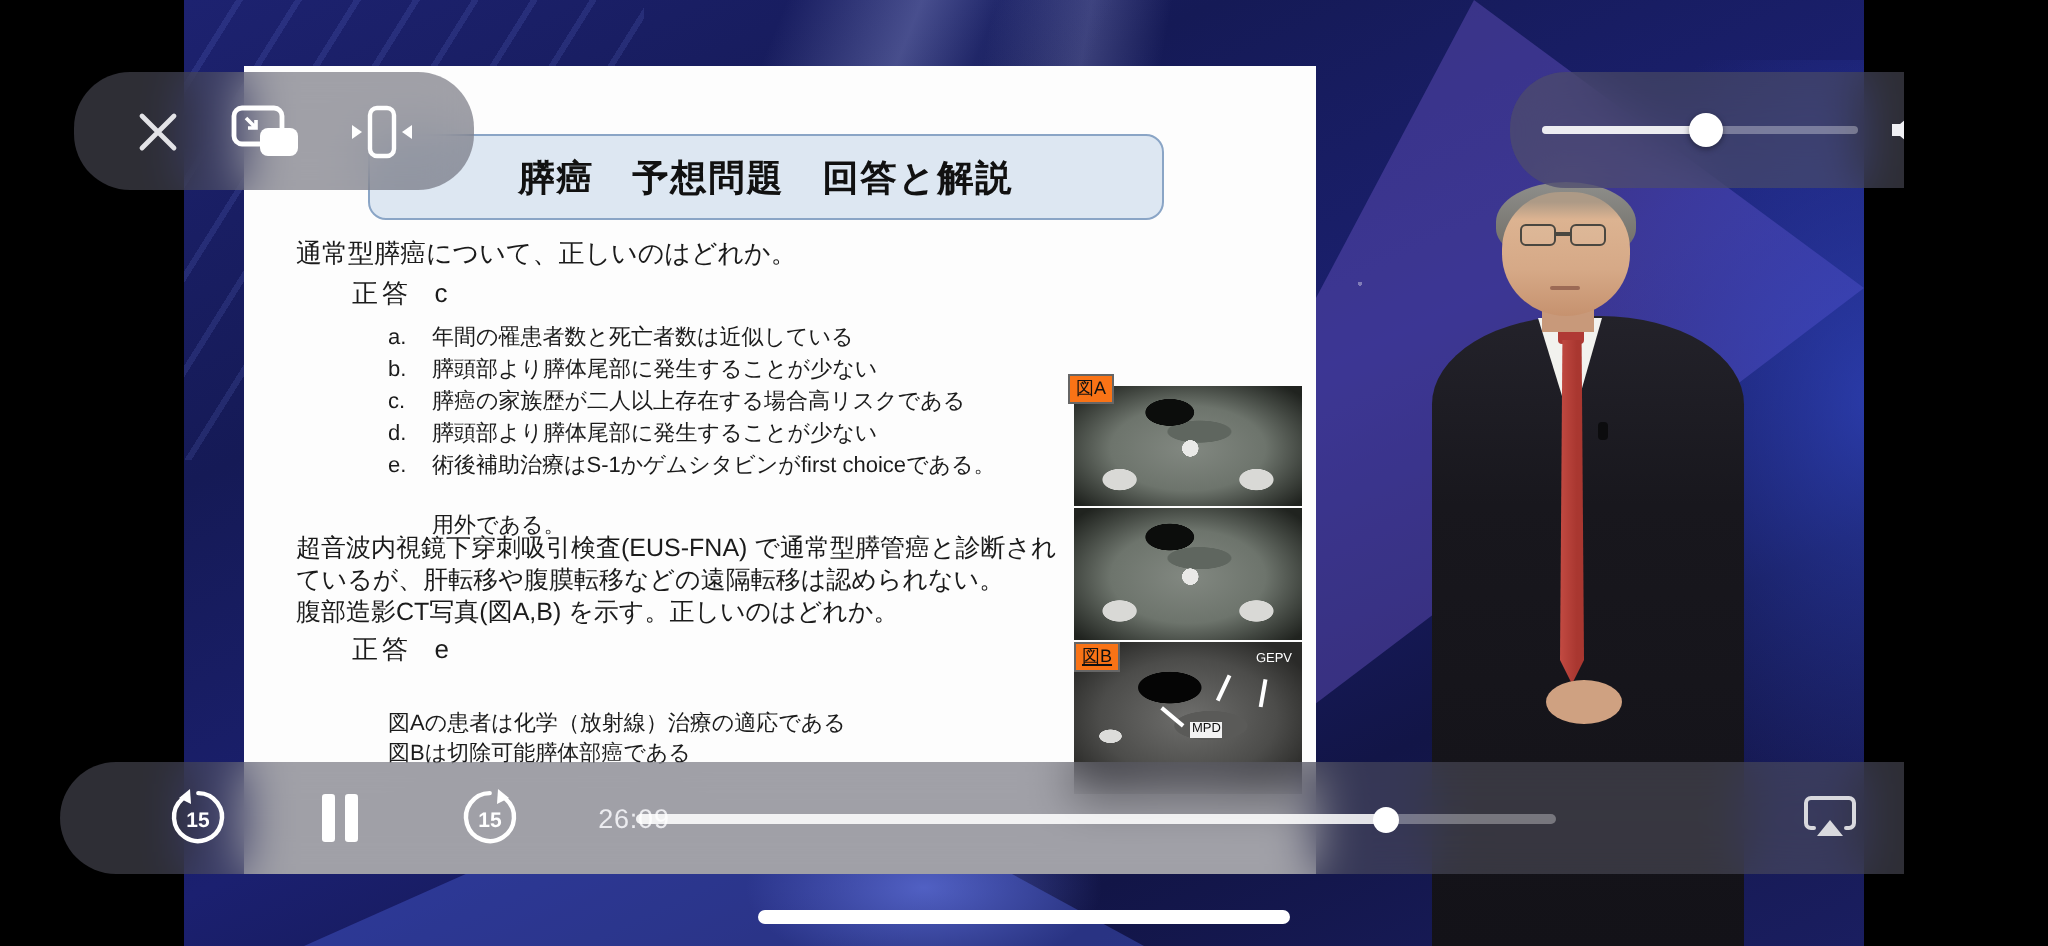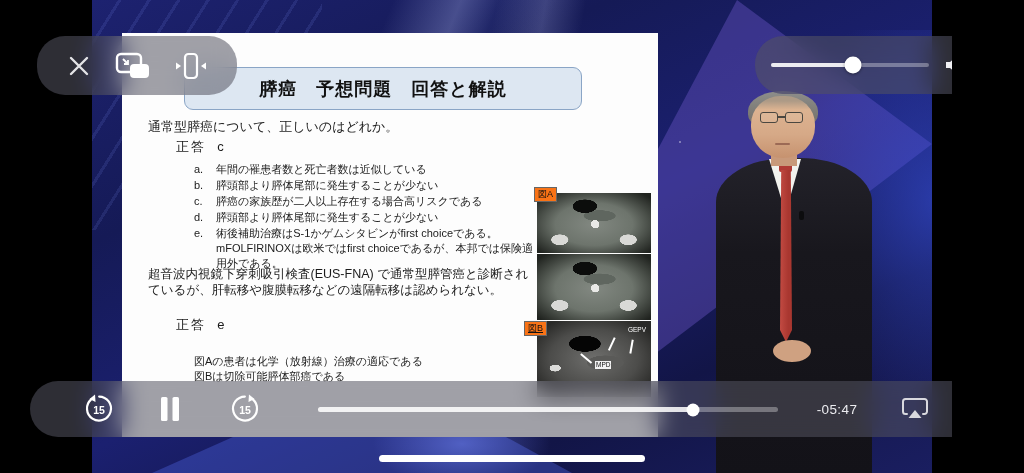--- a/index.html
+++ b/index.html
@@ -142,38 +142,39 @@
       <span>膵癌の家族歴が二人以上存在する場合高リスクである</span>
     </div>
     <div class="opt" style="top:177px;">
       <span class="letter">d.</span>
       <span>膵頭部より膵体尾部に発生することが少ない</span>
     </div>
     <div class="opt" style="top:193px;">
       <span class="letter">e.</span>
       <span>
         <span>術後補助治療はS-1かゲムシタビンがfirst choiceである。</span><br>
-        <span>mFOLFIRINOXは欧米ではfirst choiceであるが、本邦では保険適</span><br>
+        <br>
         <span>用外である。</span>
       </span>
     </div>
 
     <div class="q2line" style="top:249px;">ているが、肝転移や腹膜転移などの遠隔転移は認められない。</div>
     <div class="q2line" style="top:233px;">超音波内視鏡下穿刺吸引検査(EUS-FNA) で通常型膵管癌と診断され</div>
+    <div class="q2line" style="top:265px;">腹部造影CT写真(図A,B) を示す。正しいのはどれか。</div>
     <div class="answer" style="left:54px;top:283px;">
       <span>正答</span>&nbsp;&nbsp;<span>e</span>
     </div>
 
     <div class="opt2" style="top:321px;">図Aの患者は化学（放射線）治療の適応である</div>
     <div class="opt2" style="top:336px;">図Bは切除可能膵体部癌である</div>
 
     <div class="fig-label" style="left:412px;top:154px;">図A</div>
     <div class="ct ct-a" style="top:160px;height:60px;"></div>
     <div class="ct ct-a" style="top:221px;height:66px;"></div>
-    <div class="fig-label" style="left:402px;top:288px;text-decoration:underline;">図B</div>
+    <div class="fig-label" style="left:415px;top:288px;text-decoration:underline;">図B</div>
     <div class="ct ct-b" style="top:288px;height:76px;">
       <span class="ct-note" style="right:5px;top:5px;">GEPV</span>
       <span class="ct-note boxed" style="left:58px;top:40px;">MPD</span>
       <span class="ct-arrow" style="left:78px;top:16px;transform:rotate(115deg);"></span>
       <span class="ct-arrow" style="left:96px;top:18px;transform:rotate(100deg);"></span>
       <span class="ct-arrow" style="left:44px;top:32px;transform:rotate(40deg);"></span>
     </div>
   </div>
 
   <div class="presenter">
@@ -244,27 +245,27 @@
       </svg>
     </button>
     <button class="ctl-btn b-item" style="left:198px;width:34px;" aria-label="skip forward 15 seconds">
       <svg width="30" height="30" viewBox="0 0 30 30">
         <path d="M19.5 3.5 A12 12 0 1 1 11 3.2" stroke="#fff" stroke-width="2.2" fill="none" stroke-linecap="round" transform="rotate(18 15 15)"></path>
         <path d="M19 0.5 L24.5 5 L18.5 8 Z" fill="#fff"></path>
         <text x="15" y="19.5" text-anchor="middle" font-size="10.5" font-weight="bold" fill="#fff">15</text>
       </svg>
     </button>
 
+    <div class="b-item time-label" style="left:252px;width:70px;">26:09</div>
 
     <div class="prog-track">
       <div class="prog-fill" style="width: 81.5%;"></div>
       <div class="prog-knob" style="left: 81.5%;"></div>
     </div>
 
-    <div class="b-item time-label" style="left:768px;width:78px;">-05:47</div>
 
     <button class="ctl-btn b-item" style="left:868px;width:34px;" aria-label="airplay">
       <svg width="28" height="24" viewBox="0 0 28 24">
         <path d="M6 17 H4.5 A2.5 2.5 0 0 1 2 14.5 V4.5 A2.5 2.5 0 0 1 4.5 2 H23.5 A2.5 2.5 0 0 1 26 4.5 V14.5 A2.5 2.5 0 0 1 23.5 17 H22" stroke="#d9d9de" stroke-width="2" fill="none" stroke-linecap="round"></path>
         <path d="M14 13 L20.5 21 H7.5 Z" fill="#d9d9de"></path>
       </svg>
     </button>
     <button class="ctl-btn b-item" style="left:932px;width:38px;" aria-label="more options">
       <span class="dots">
           <i></i>

